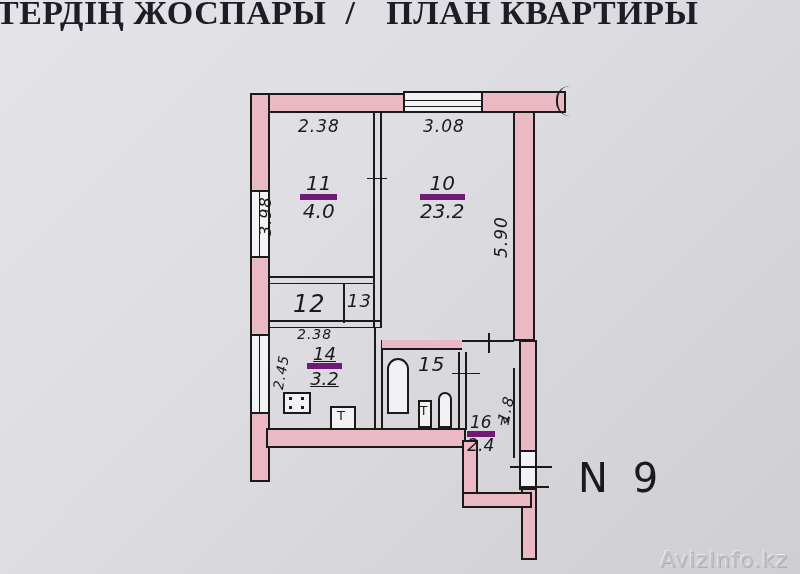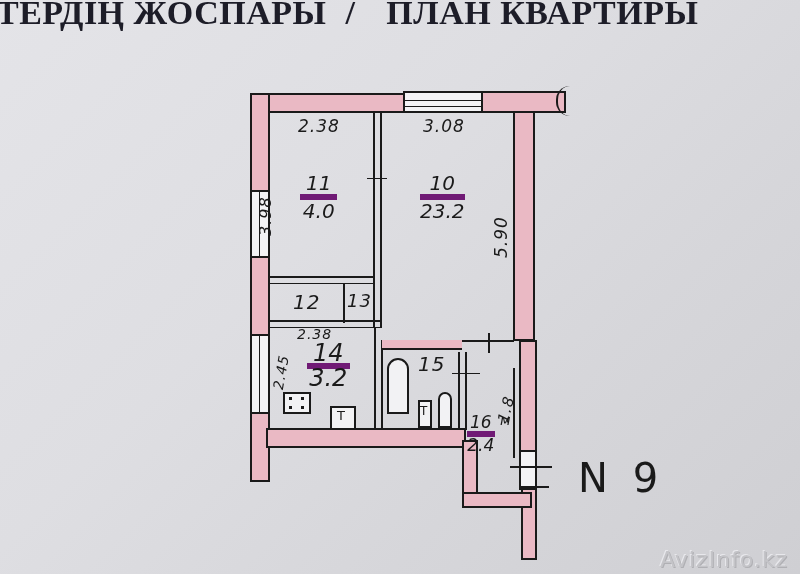--- a/index.html
+++ b/index.html
@@ -121,23 +121,23 @@
   <span class="hand" style="left:337px;top:408px;font-size:13px;font-style:normal;">T</span>
 
   <div class="frac" style="left:300px;top:172px;">
     <span class="num">11</span>
     <span class="den">4.0</span>
   </div>
   <div class="frac" style="left:420px;top:172px;">
     <span class="num">10</span>
     <span class="den">23.2</span>
   </div>
-  <span class="hand" style="left:293px;top:290px;font-size:20px;text-align:center;">12</span>
+  <span class="hand" style="left:293px;top:290px;font-size:24px;text-align:center;">12</span>
   <span class="hand" style="left:347px;top:290px;font-size:18px;">13</span>
-  <div class="frac" style="left:307px;top:344px;font-size:24px;line-height:19px;">
+  <div class="frac" style="left:307px;top:344px;font-size:18px;line-height:19px;text-decoration:underline;">
     <span class="num">14</span>
     <span class="den">3.2</span>
   </div>
   <span class="hand" style="left:418px;top:352px;font-size:20px;">15</span>
   <div class="frac" style="left:467px;top:414px;font-size:17px;line-height:17px;">
     <span class="num" style="padding:0 3px;">16</span>
     <span class="den">2.4</span>
   </div>
   <span class="hand" style="left:500px;top:412px;font-size:14px;">м</span>
 

